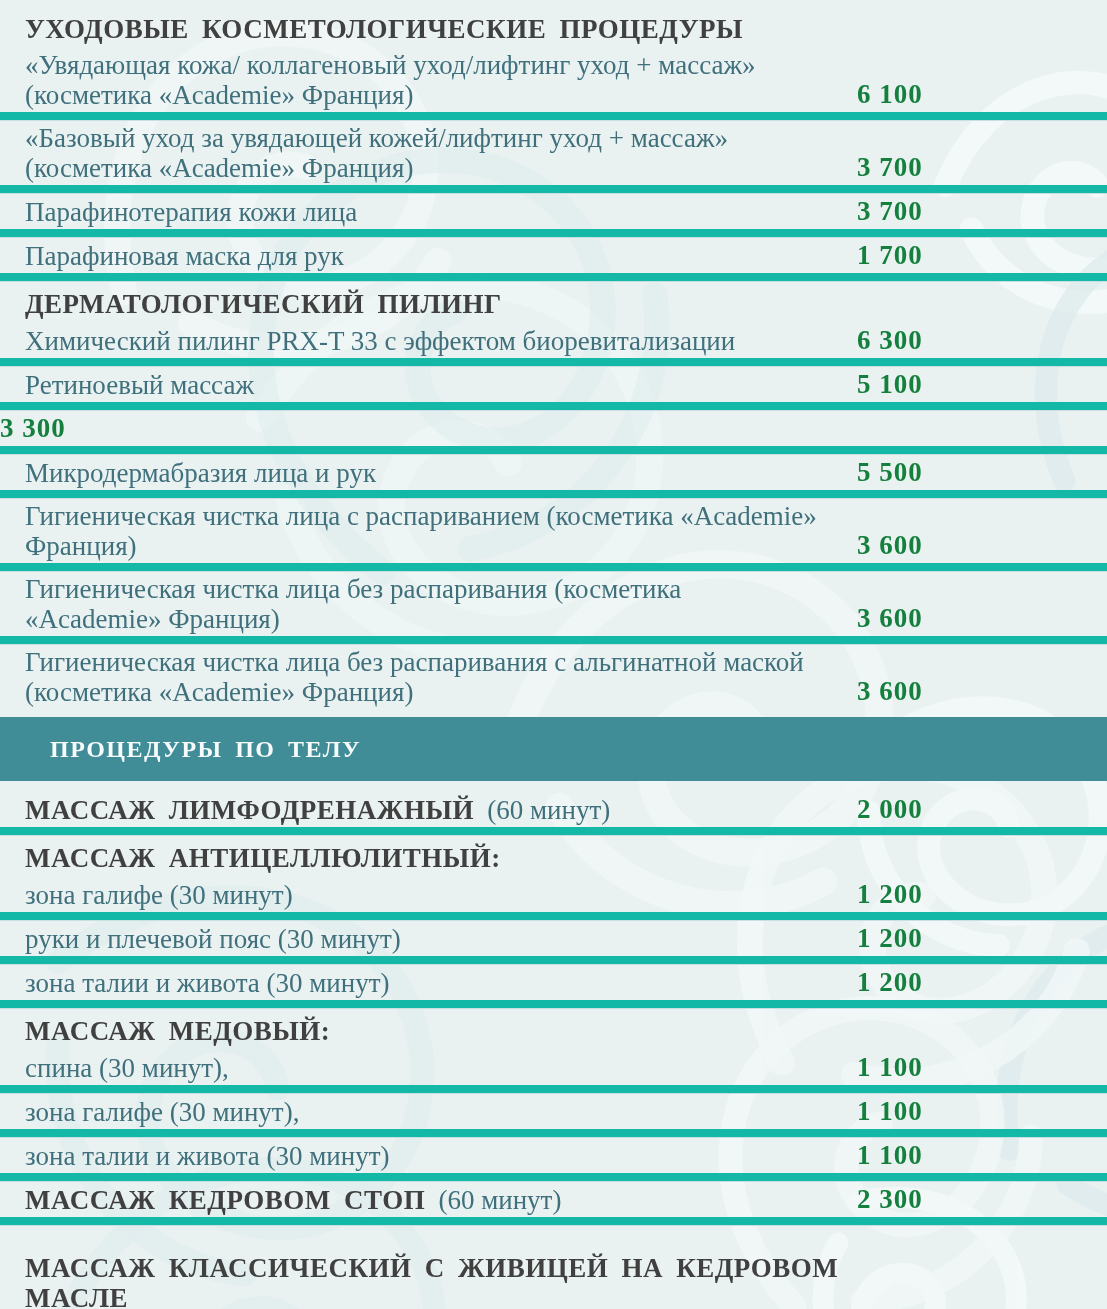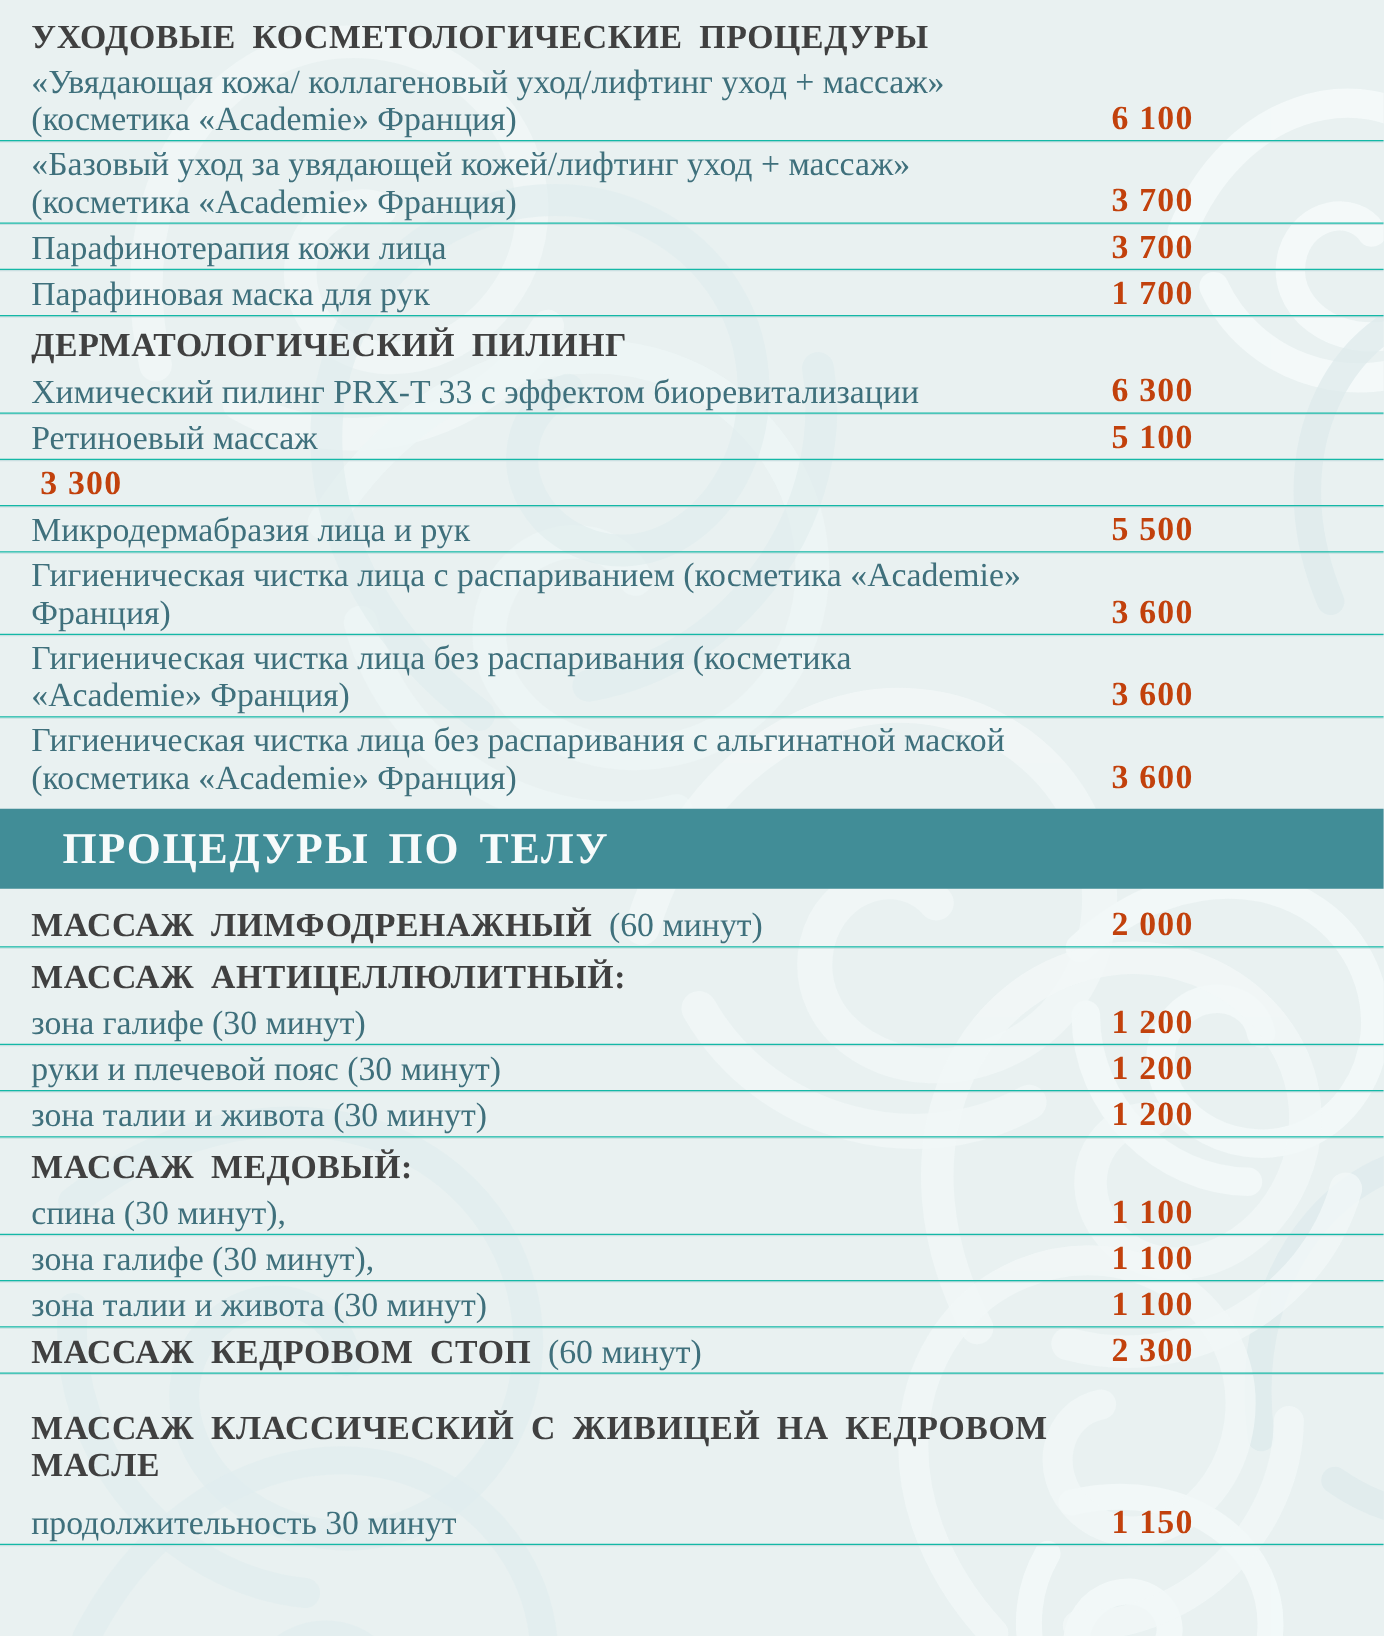--- a/index.html
+++ b/index.html
@@ -5,40 +5,40 @@
   html,body{margin:0;padding:0;}
   body{
     width:1107px;height:1309px;position:relative;overflow:hidden;
     background:#e9f1f1;
     font-family:"Liberation Serif","DejaVu Serif",serif;
   }
   .bg-pattern{position:absolute;left:0;top:0;width:1107px;height:1309px;z-index:0;}
   .content{position:relative;z-index:1;padding-top:6px;}
 
   .row{display:flex;justify-content:space-between;align-items:flex-end;color:#3f707c;}
-  .row.divided{border-bottom:1px solid #14b8a6;box-shadow:0 1px 0 #c9dfe1;}
+  .row.divided{border-bottom:8px solid #14b8a6;box-shadow:0 1px 0 #c9dfe1;}
   .row .text{
     padding-left:25px;font-size:27px;line-height:30px;max-width:880px;
     white-space:pre-line;
   }
   .row .text .b{
     font-weight:bold;letter-spacing:.5px;word-spacing:6px;color:#404040;
   }
   .row .price{
     width:250px;box-sizing:border-box;flex:none;
-    text-align:center;padding-right:120px;padding-bottom:1px;
-    font-size:27px;line-height:30px;font-weight:bold;letter-spacing:1px;color:#c2410c;
+    text-align:left;padding-right:120px;padding-bottom:1px;
+    font-size:27px;line-height:30px;font-weight:bold;letter-spacing:1px;color:#15803d;
   }
   .item{padding:3px 0 2px;}
   .section{padding:8px 0 3px;}
   .section.spaced{padding:28px 0 12px;}
   .banner{
     background:#418d97;height:64px;margin:8px 0 10px;
     display:flex;align-items:center;box-sizing:border-box;padding-left:50px;
-    color:#f7fbfb;font-weight:bold;font-size:35px;letter-spacing:1.5px;word-spacing:5px;
+    color:#f7fbfb;font-weight:bold;font-size:24px;letter-spacing:1.5px;word-spacing:5px;
   }
 </style>
 </head>
 <body>
 
 <svg class="bg-pattern" viewBox="0 0 1107 1309" xmlns="http://www.w3.org/2000/svg" aria-hidden="true">
   <defs>
     <g id="curl">
       <path d="M0,190 C15,70 115,10 195,50 C268,87 278,185 212,226 C160,258 98,232 100,182 C102,145 140,128 163,147" fill="none" stroke-linecap="round"></path>
       <path d="M40,230 C90,290 180,295 235,250" fill="none" stroke-linecap="round"></path>

